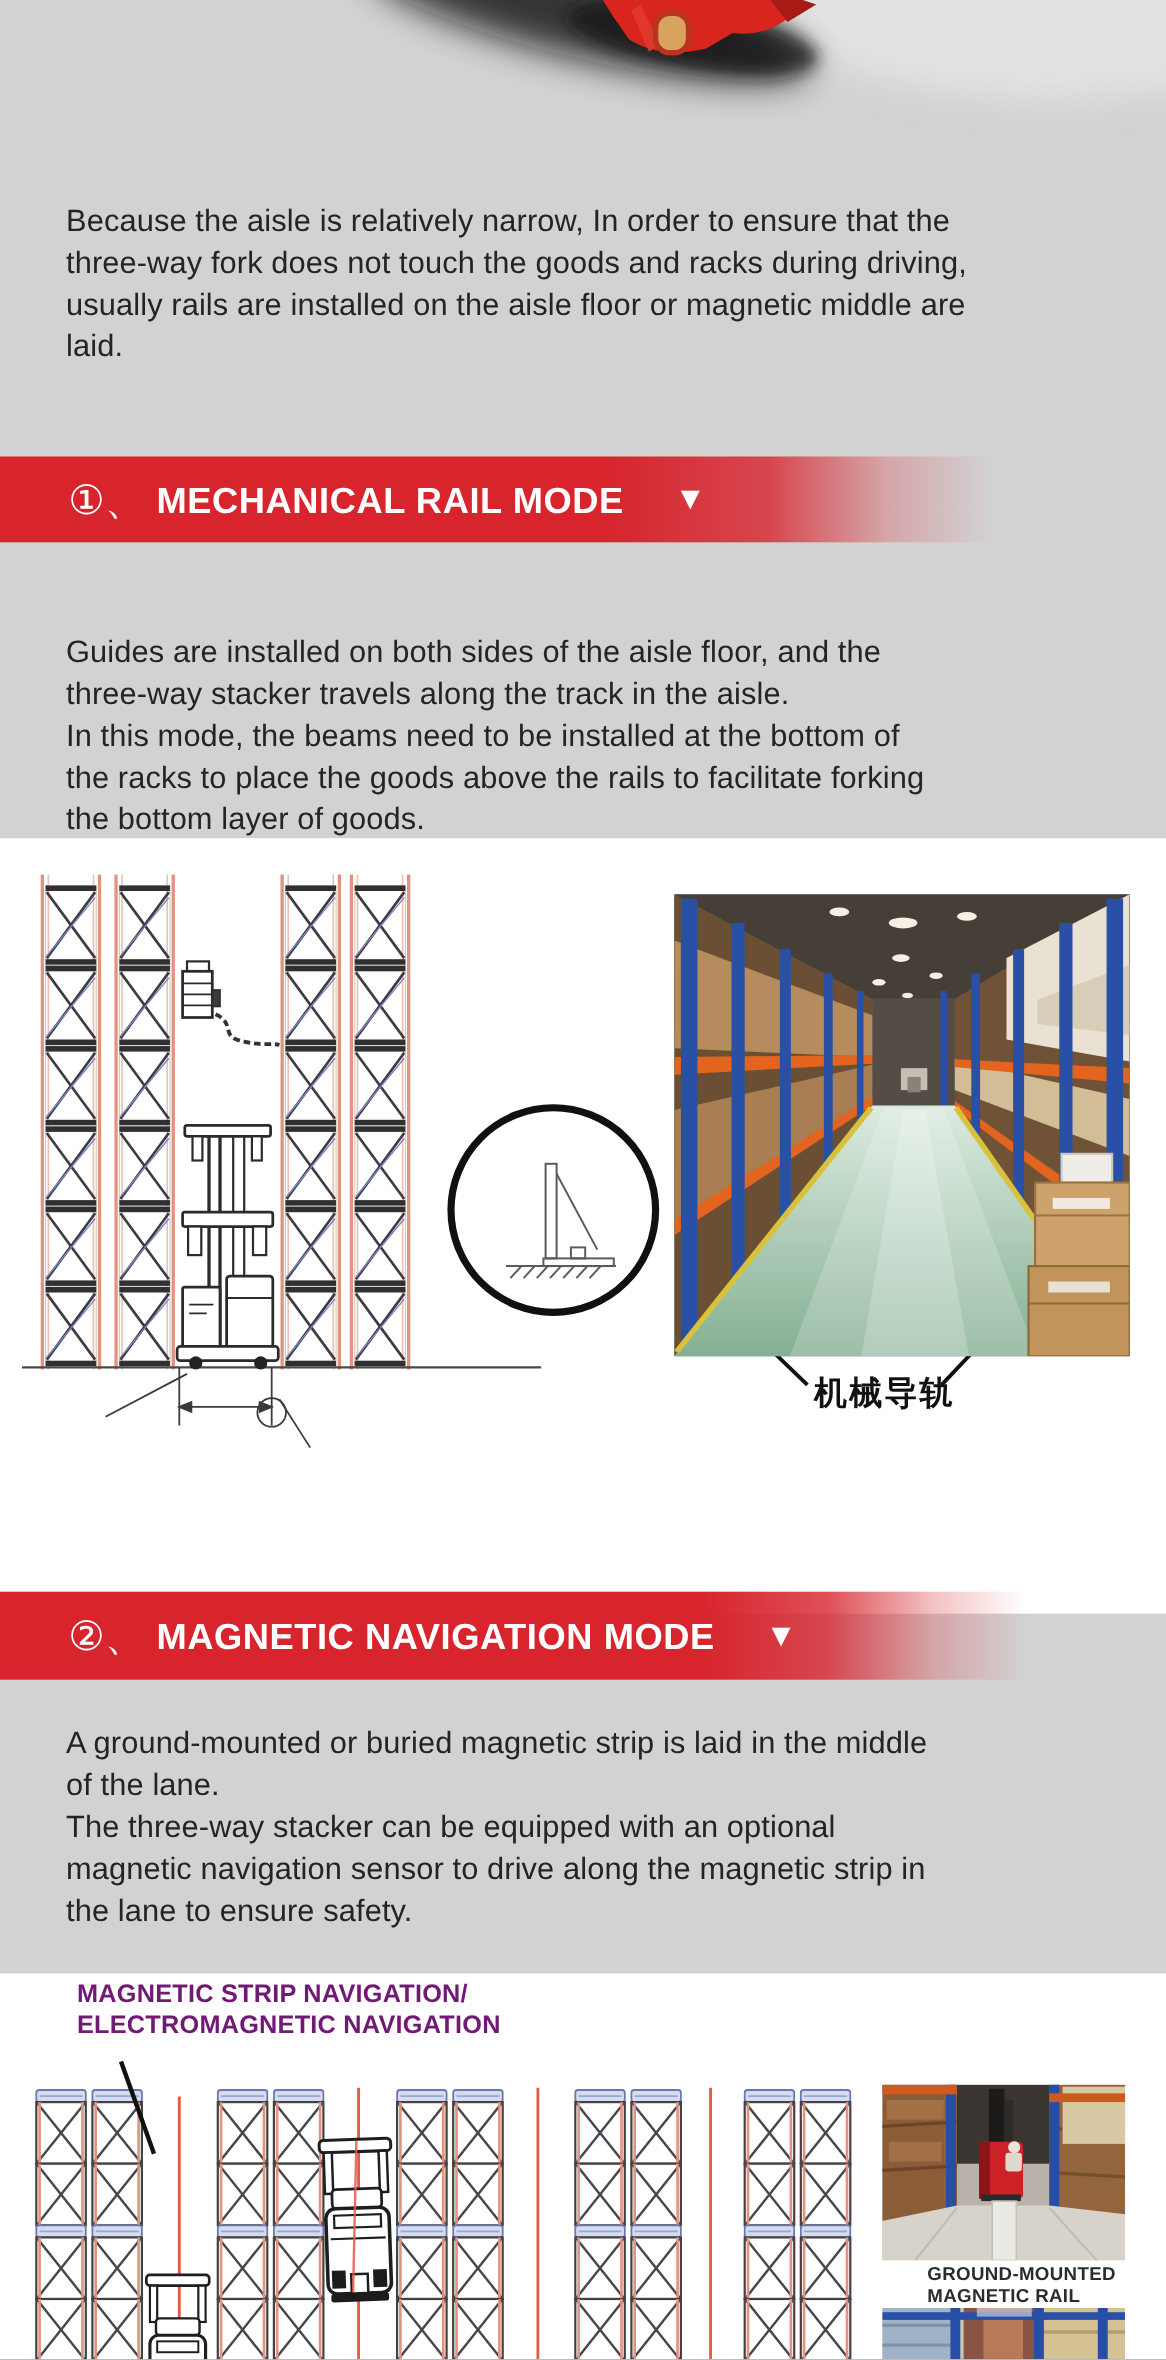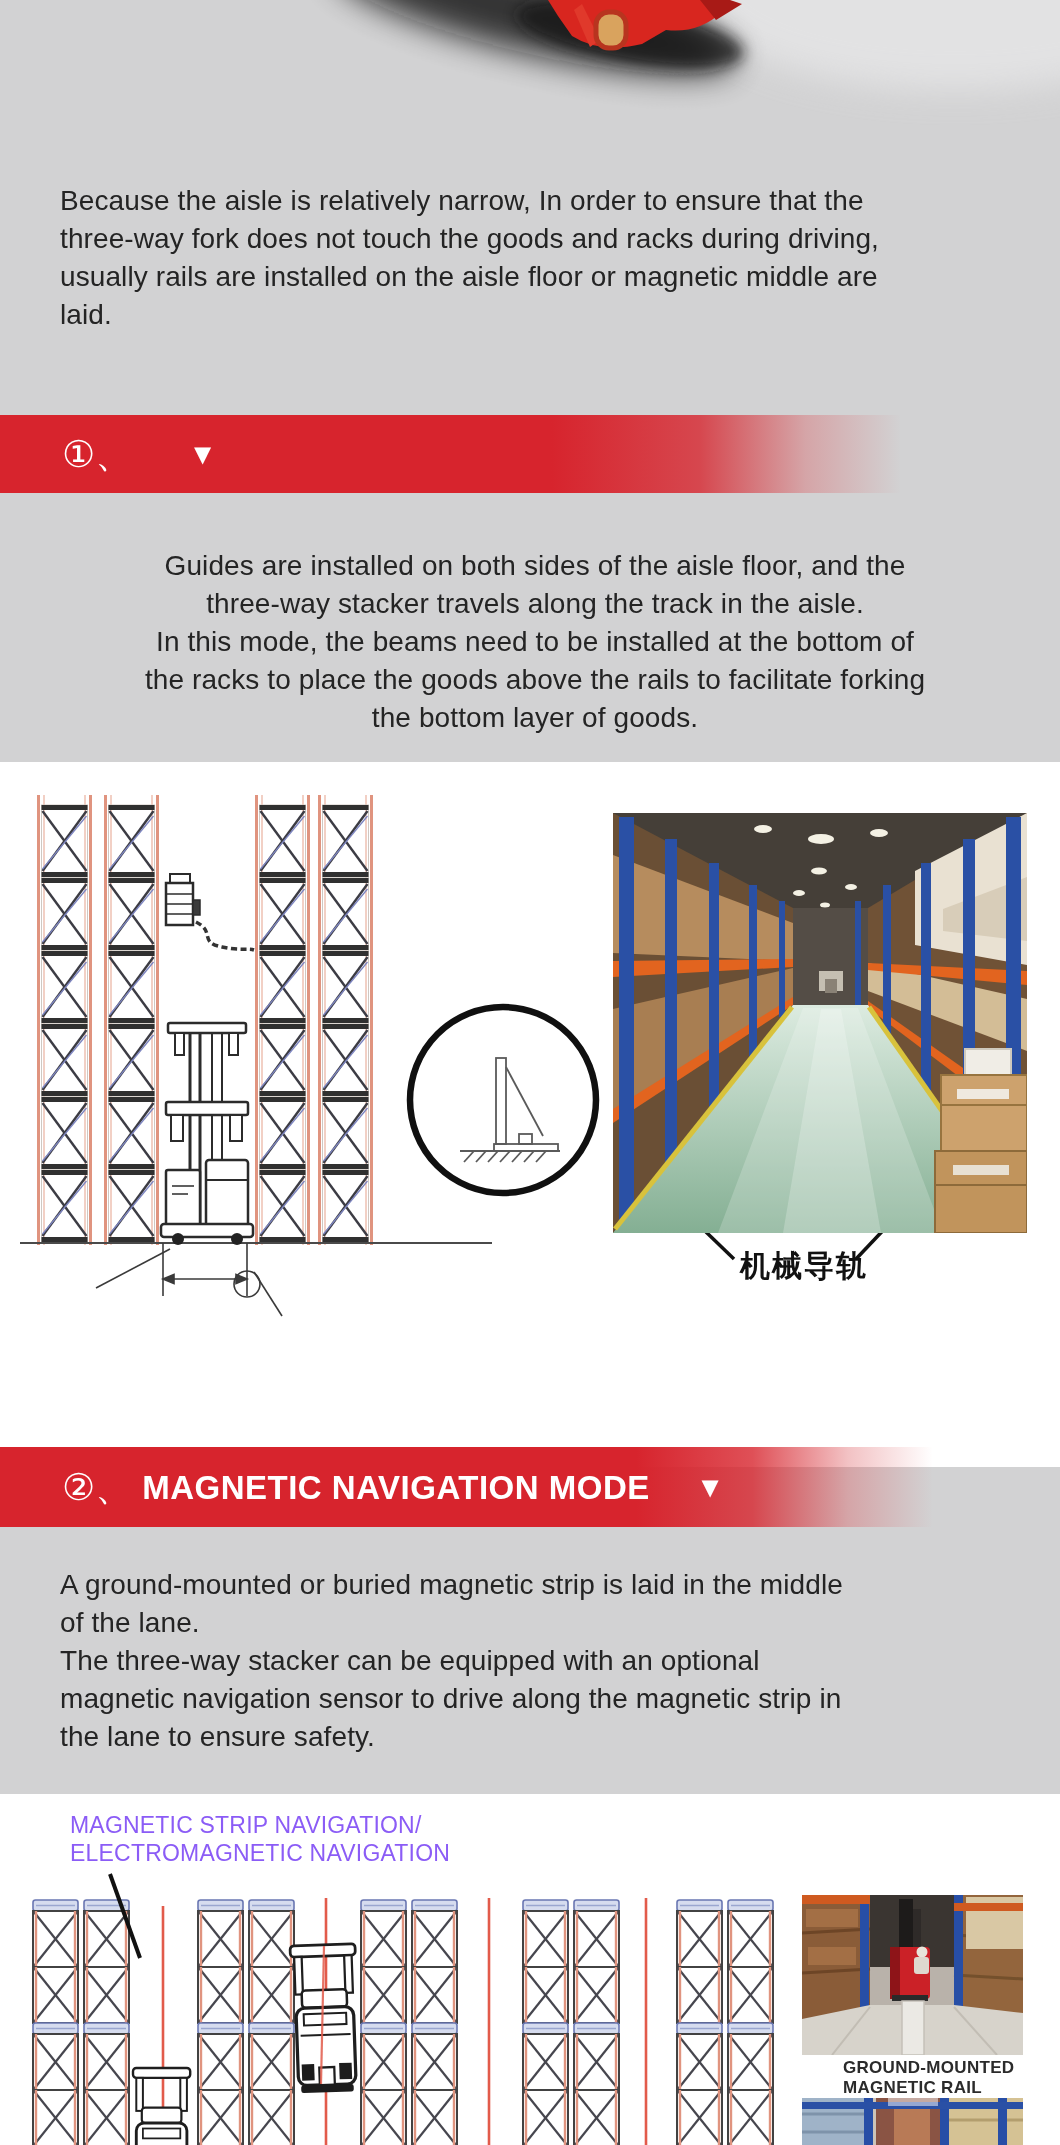--- a/index.html
+++ b/index.html
@@ -8,21 +8,21 @@
     background:#d2d2d3;overflow:hidden;
     font-family:"Liberation Sans","DejaVu Sans",sans-serif;
     color:#222;
   }
   .body-text{
     position:absolute;left:60px;width:950px;
     font-size:28px;line-height:38px;font-weight:500;
     color:#242424;white-space:pre-line;letter-spacing:.1px;
   }
   .intro{top:182px;}
-  .para2{top:547px;text-align:center;}
+  .para2{top:574px;}
   .para3{top:1566px;}
 
   .banner{
     position:absolute;left:0;width:1060px;height:78px;
     display:flex;align-items:center;padding-left:62px;box-sizing:border-box;
   }
   .banner1{
     top:415px;
     background:linear-gradient(to right,#d7242d 0%,#d7242d 52%,rgba(215,36,45,.8) 66%,rgba(219,80,86,.35) 76%,rgba(219,80,86,0) 85%);
   }
@@ -48,22 +48,22 @@
 
   .photo1{
     position:absolute;left:613px;top:51px;width:414px;height:420px;
     overflow:hidden;background:#777;
   }
   .photo-label{
     position:absolute;left:740px;top:484px;
     font-size:30px;font-weight:bold;color:#111;letter-spacing:2px;
   }
   .diagram-label{
-    position:absolute;left:70px;top:17px;
-    font-size:23px;line-height:28px;font-weight:normal;color:#8b5cf6;
+    position:absolute;left:70px;top:4px;
+    font-size:23px;line-height:28px;font-weight:bold;color:#701a75;
     white-space:pre-line;letter-spacing:.2px;
   }
   .photo2{position:absolute;left:802px;top:101px;width:221px;height:160px;overflow:hidden;}
   .photo3{position:absolute;left:802px;top:304px;width:221px;height:47px;overflow:hidden;}
   .photo-caption{
     position:absolute;left:843px;top:264px;
     font-size:17px;line-height:20px;font-weight:bold;color:#2b2b2b;
     white-space:pre-line;letter-spacing:.3px;
   }
   .top-art{position:absolute;left:0;top:0;}
@@ -93,20 +93,21 @@
     </g>
   </svg>
 
   <div class="body-text intro">Because the aisle is relatively narrow, In order to ensure that the
 three-way fork does not touch the goods and racks during driving,
 usually rails are installed on the aisle floor or magnetic middle are
 laid.</div>
 
   <div class="banner banner1">
     <span class="num">①、</span>
+    <span class="title">MECHANICAL RAIL MODE</span>
     <span class="tri">▼</span>
   </div>
 
   <div class="body-text para2">Guides are installed on both sides of the aisle floor, and the
 three-way stacker travels along the track in the aisle.
 In this mode, the beams need to be installed at the bottom of
 the racks to place the goods above the rails to facilitate forking
 the bottom layer of goods.</div>
 
   <div class="white-sec sec1">

